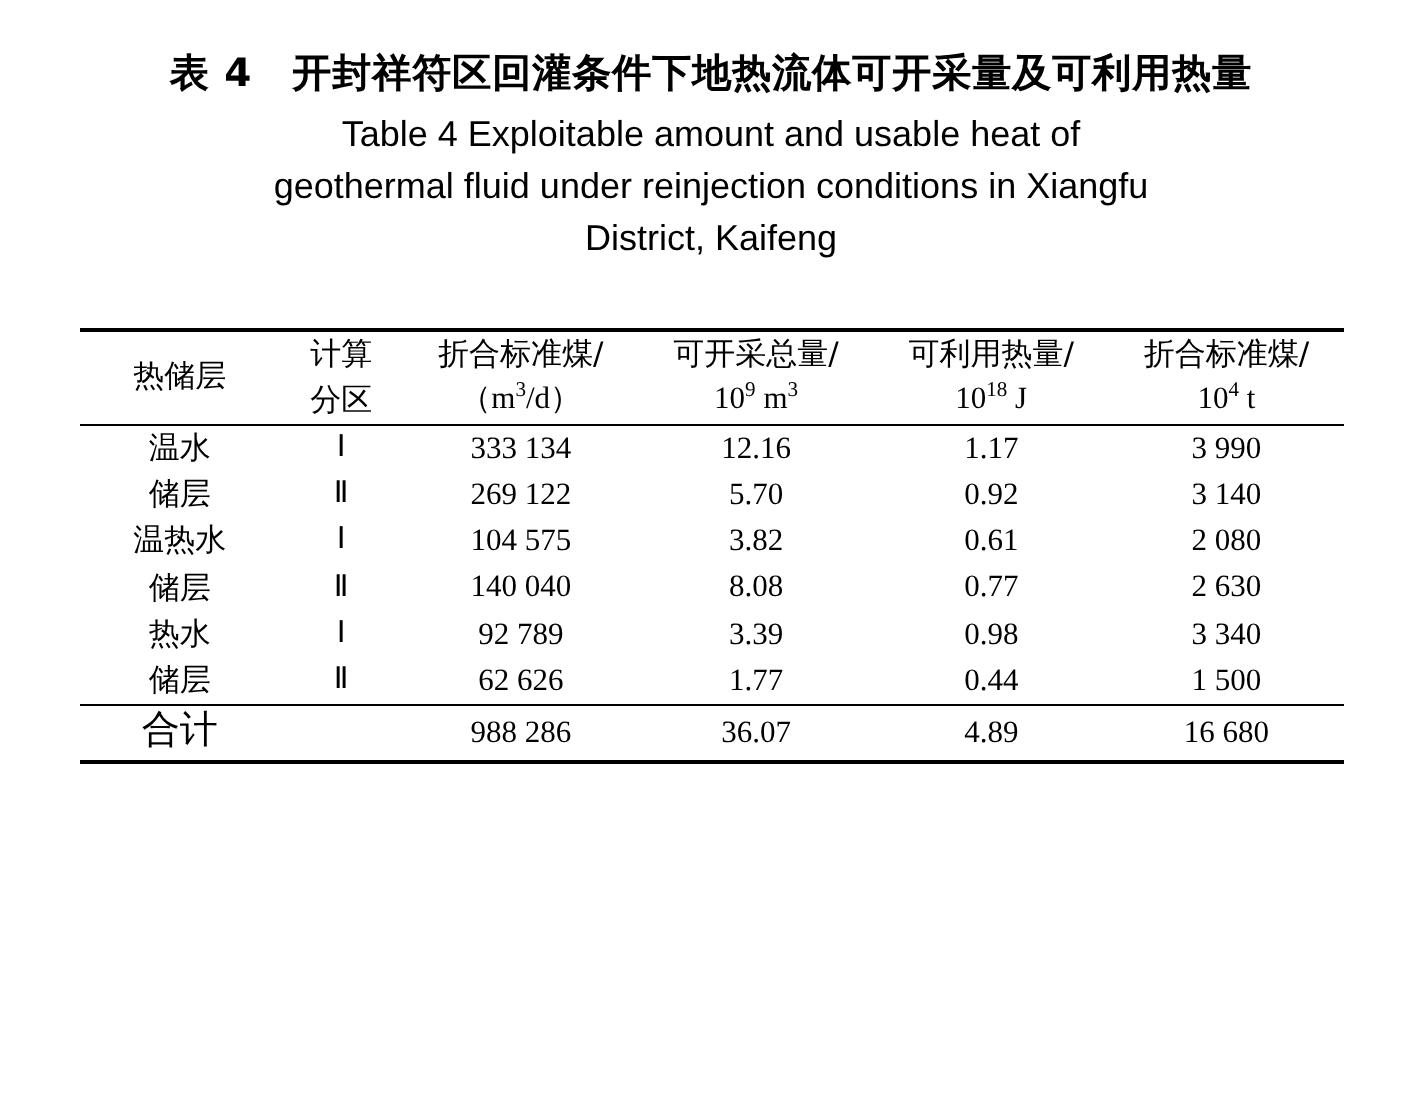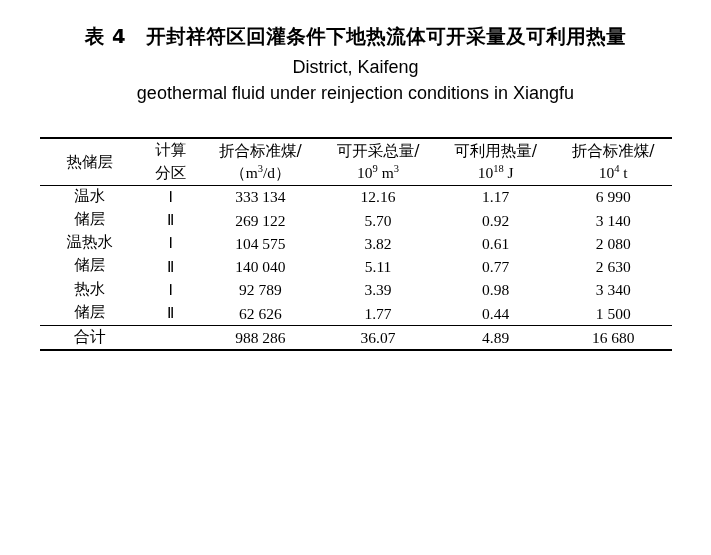--- a/index.html
+++ b/index.html
@@ -75,21 +75,21 @@
   .hdr .l2 {
     display: block;
   }
   .body-row td {
     padding: 7px 2px 7px 2px;
     text-align: center;
     line-height: 1.4;
   }
   .col-layer {
     width: 100px;
-    font-family: Liberation Mono, monospace;
+    font-family: Liberation Serif, serif;
     font-size: 15.5px;
     text-align: center;
   }
   .col-zone {
     width: 62px;
     font-family: "Liberation Serif", serif;
     font-size: 15px;
   }
   .col-num {
     width: 118px;
@@ -102,38 +102,39 @@
   .layer-cell .ln {
     display: block;
     white-space: pre;
   }
   sup {
     font-size: 0.68em;
     vertical-align: super;
     line-height: 0;
   }
   .total-label {
-    font-family: Liberation Serif, serif;
-    font-size: 16px;
+    font-family: Liberation Mono, monospace;
+    font-size: 19px;
   }
   .spacer-row td {
     height: 3px;
     padding: 0;
   }
 </style>
 </head>
 <body>
 
 <div class="page">
 
   <div class="caption">
     <div class="caption-cn">表 4　开封祥符区回灌条件下地热流体可开采量及可利用热量</div>
     <div class="caption-en">
+      <div>Table 4   Exploitable amount and usable heat of</div>
+      <div>geothermal fluid under reinjection conditions in Xiangfu</div>
       <div>District, Kaifeng</div>
-      <div>geothermal fluid under reinjection conditions in Xiangfu</div>
     </div>
   </div>
 
   <table class="data">
     <tbody>
 
       <tr class="hdr rule-top">
         <td class="col-layer">
           <span class="cn">热储层</span>
         </td>
@@ -163,21 +164,21 @@
         <td class="col-layer" rowspan="2">
           <span class="layer-cell">
             <span class="ln">温水</span>
             <span class="ln">储层</span>
           </span>
         </td>
         <td class="col-zone">Ⅰ</td>
         <td class="col-num">333 134</td>
         <td class="col-num">12.16</td>
         <td class="col-num">1.17</td>
-        <td class="col-num">6 990</td>
+        <td class="col-num">3 990</td>
       </tr>
       <tr class="body-row">
         <td class="col-zone">Ⅱ</td>
         <td class="col-num">269 122</td>
         <td class="col-num">5.70</td>
         <td class="col-num">0.92</td>
         <td class="col-num">3 140</td>
       </tr>
 
       <tr class="body-row">
@@ -189,21 +190,21 @@
         </td>
         <td class="col-zone">Ⅰ</td>
         <td class="col-num">104 575</td>
         <td class="col-num">3.82</td>
         <td class="col-num">0.61</td>
         <td class="col-num">2 080</td>
       </tr>
       <tr class="body-row">
         <td class="col-zone">Ⅱ</td>
         <td class="col-num">140 040</td>
-        <td class="col-num">5.11</td>
+        <td class="col-num">8.08</td>
         <td class="col-num">0.77</td>
         <td class="col-num">2 630</td>
       </tr>
 
       <tr class="body-row">
         <td class="col-layer" rowspan="2">
           <span class="layer-cell">
             <span class="ln">热水</span>
             <span class="ln">储层</span>
           </span>

